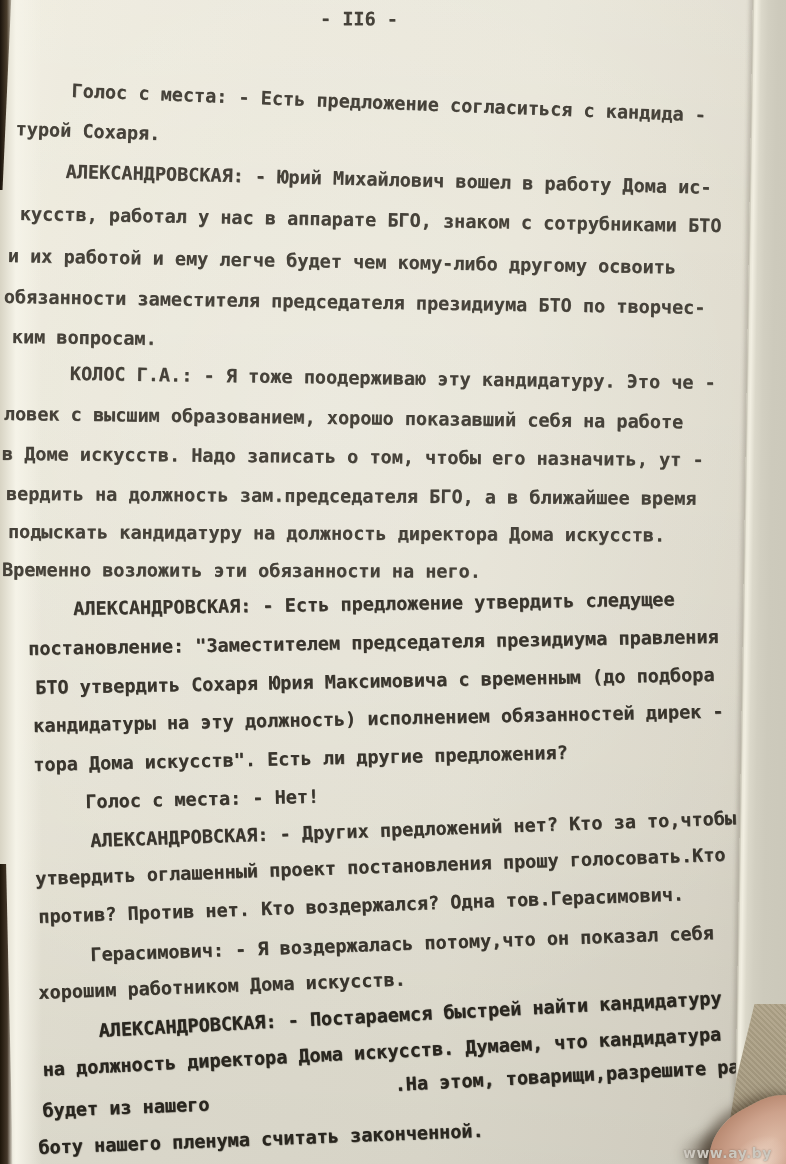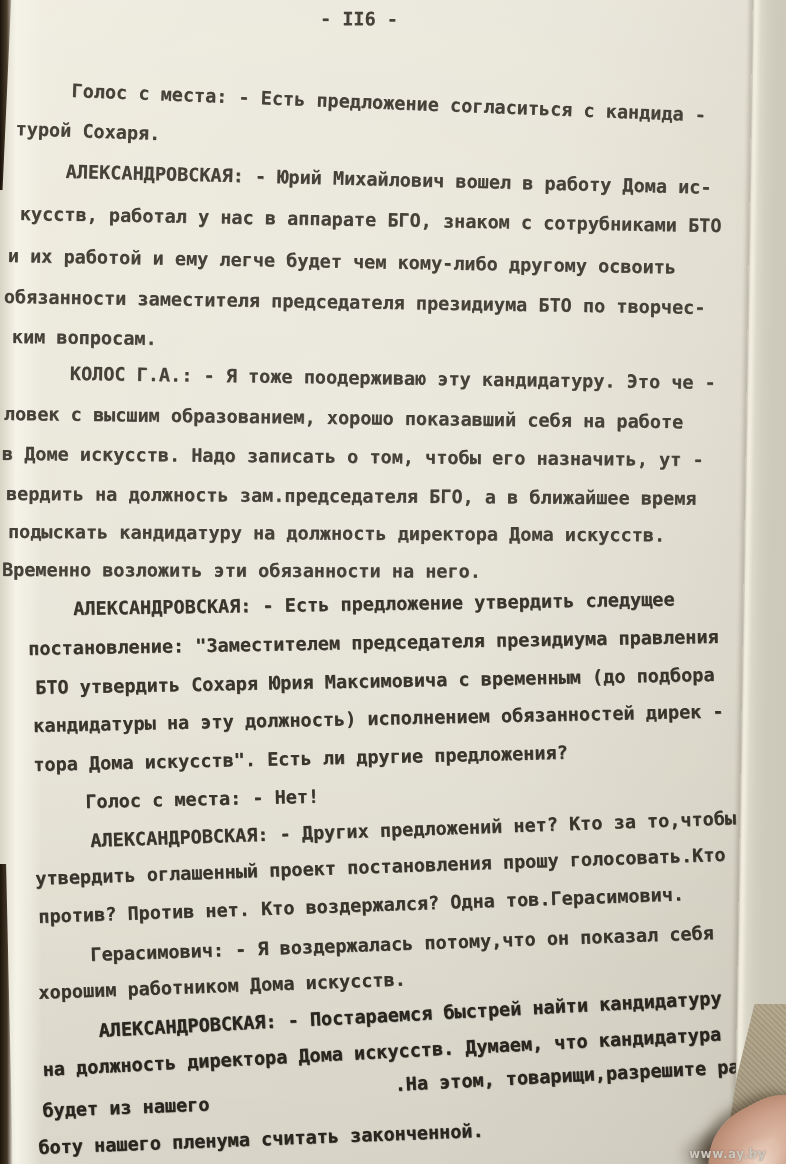--- a/index.html
+++ b/index.html
@@ -58,22 +58,22 @@
   .finger {
     position:absolute; left:704px; top:1102px; width:128px; height:92px; z-index:8;
     transform:rotate(-28deg); transform-origin:center;
     border-radius:52% 46% 42% 55% / 62% 55% 45% 50%;
     background:
       radial-gradient(34% 38% at 40% 60%, rgba(242,222,207,0.85), rgba(242,222,207,0) 72%),
       radial-gradient(70% 62% at 55% 45%, #ddbaa5 0%, #cda28c 45%, #b98a72 75%, #a47860 100%);
     box-shadow:-7px -5px 12px rgba(45,32,18,0.5);
   }
   .watermark {
-    position:absolute; right:20px; bottom:3px; z-index:9;
-    font-size:12px; letter-spacing:0.5px; color:#ccc8bf;
+    position:absolute; right:14px; bottom:3px; z-index:9;
+    font-size:14px; letter-spacing:0.5px; color:#ccc8bf;
     text-shadow:0 0 2px rgba(60,50,40,0.5);
     padding-left:8px;
   }
   #text-layer { position:absolute; inset:0; z-index:4; }
   .tline {
     position:absolute; white-space:pre;
     font-family:"DejaVu Sans Mono", "Liberation Mono", monospace;
     font-size:18.5px; line-height:22px;
     transform-origin:left top;
   }

